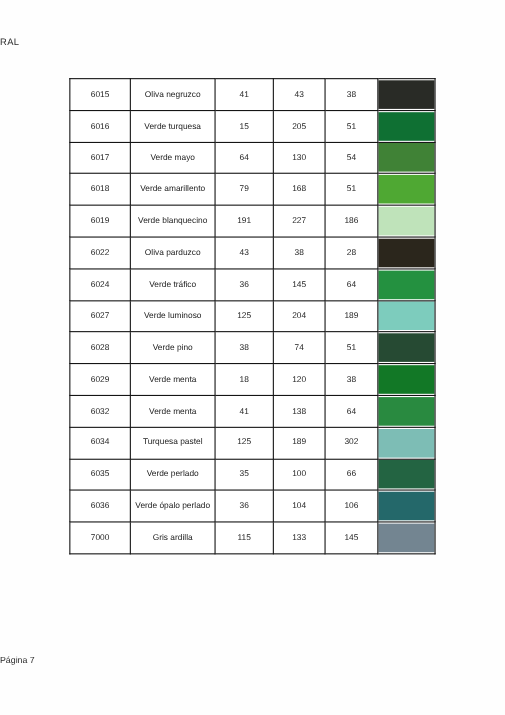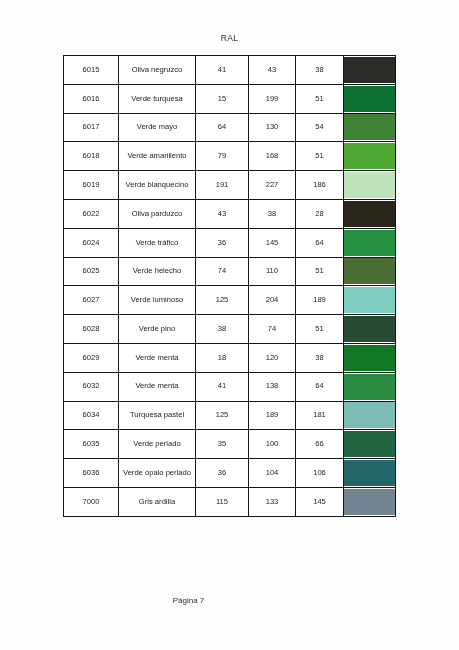--- a/index.html
+++ b/index.html
@@ -21,29 +21,29 @@
     left: 0; top: 0;
     width: 459px;
     height: 650px;
     background: #fefefe;
   }
   #doc-title {
     position: absolute;
     left: 0;
     top: 33px;
     width: 459px;
-    text-align: center;
+    text-align: left;
     font-size: 8.5px;
     letter-spacing: 0.4px;
     color: #2b2b2b;
   }
   #ral-table {
     position: absolute;
     left: 63px;
-    top: 55px;
+    top: 71px;
     width: 332px;
     border-collapse: collapse;
     table-layout: fixed;
   }
   #ral-table td {
     border: 1px solid #151515;
     height: 27.8px;
     padding: 0;
     font-size: 7.6px;
     text-align: center;
@@ -65,21 +65,21 @@
   .swatch-fill {
     display: block;
     width: 100%;
     height: 26px;
   }
   #page-footer {
     position: absolute;
     left: 0;
     top: 596px;
     width: 377px;
-    text-align: center;
+    text-align: left;
     font-size: 8px;
     color: #2b2b2b;
   }
 </style>
 </head>
 <body>
 
 <div id="page">
 
   <div id="doc-title">RAL</div>
@@ -101,21 +101,21 @@
           <td>43</td>
           <td>38</td>
           <td class="swatch-cell">
             <span class="swatch-fill" style="background: rgb(41, 43, 38);"></span>
           </td>
         </tr>
         <tr>
           <td>6016</td>
           <td>Verde turquesa</td>
           <td>15</td>
-          <td>199</td>
+          <td>205</td>
           <td>51</td>
           <td class="swatch-cell">
             <span class="swatch-fill" style="background: rgb(15, 112, 51);"></span>
           </td>
         </tr>
         <tr>
           <td>6017</td>
           <td>Verde mayo</td>
           <td>64</td>
           <td>130</td>
@@ -158,30 +158,20 @@
           <td>6024</td>
           <td>Verde tráfico</td>
           <td>36</td>
           <td>145</td>
           <td>64</td>
           <td class="swatch-cell">
             <span class="swatch-fill" style="background: rgb(36, 145, 64);"></span>
           </td>
         </tr>
         <tr>
-          <td>6025</td>
-          <td>Verde helecho</td>
-          <td>74</td>
-          <td>110</td>
-          <td>51</td>
-          <td class="swatch-cell">
-            <span class="swatch-fill" style="background: rgb(74, 110, 51);"></span>
-          </td>
-        </tr>
-        <tr>
           <td>6027</td>
           <td>Verde luminoso</td>
           <td>125</td>
           <td>204</td>
           <td>189</td>
           <td class="swatch-cell">
             <span class="swatch-fill" style="background: rgb(125, 204, 189);"></span>
           </td>
         </tr>
         <tr>
@@ -212,21 +202,21 @@
           <td>64</td>
           <td class="swatch-cell">
             <span class="swatch-fill" style="background: rgb(41, 138, 64);"></span>
           </td>
         </tr>
         <tr>
           <td>6034</td>
           <td>Turquesa pastel</td>
           <td>125</td>
           <td>189</td>
-          <td>181</td>
+          <td>302</td>
           <td class="swatch-cell">
             <span class="swatch-fill" style="background: rgb(125, 189, 181);"></span>
           </td>
         </tr>
         <tr>
           <td>6035</td>
           <td>Verde perlado</td>
           <td>35</td>
           <td>100</td>
           <td>66</td>

